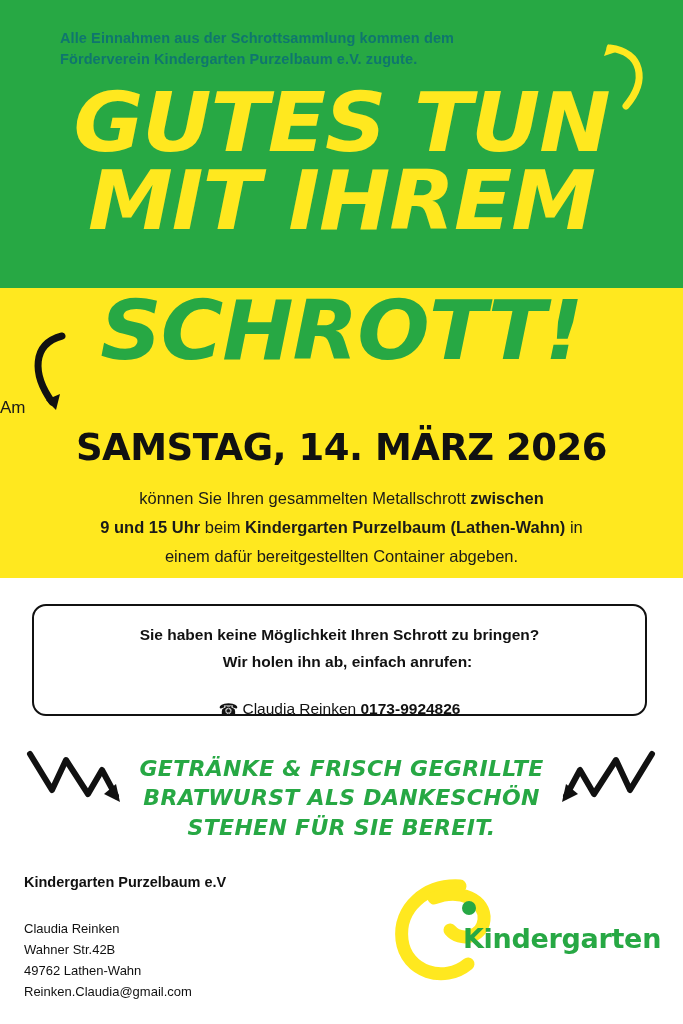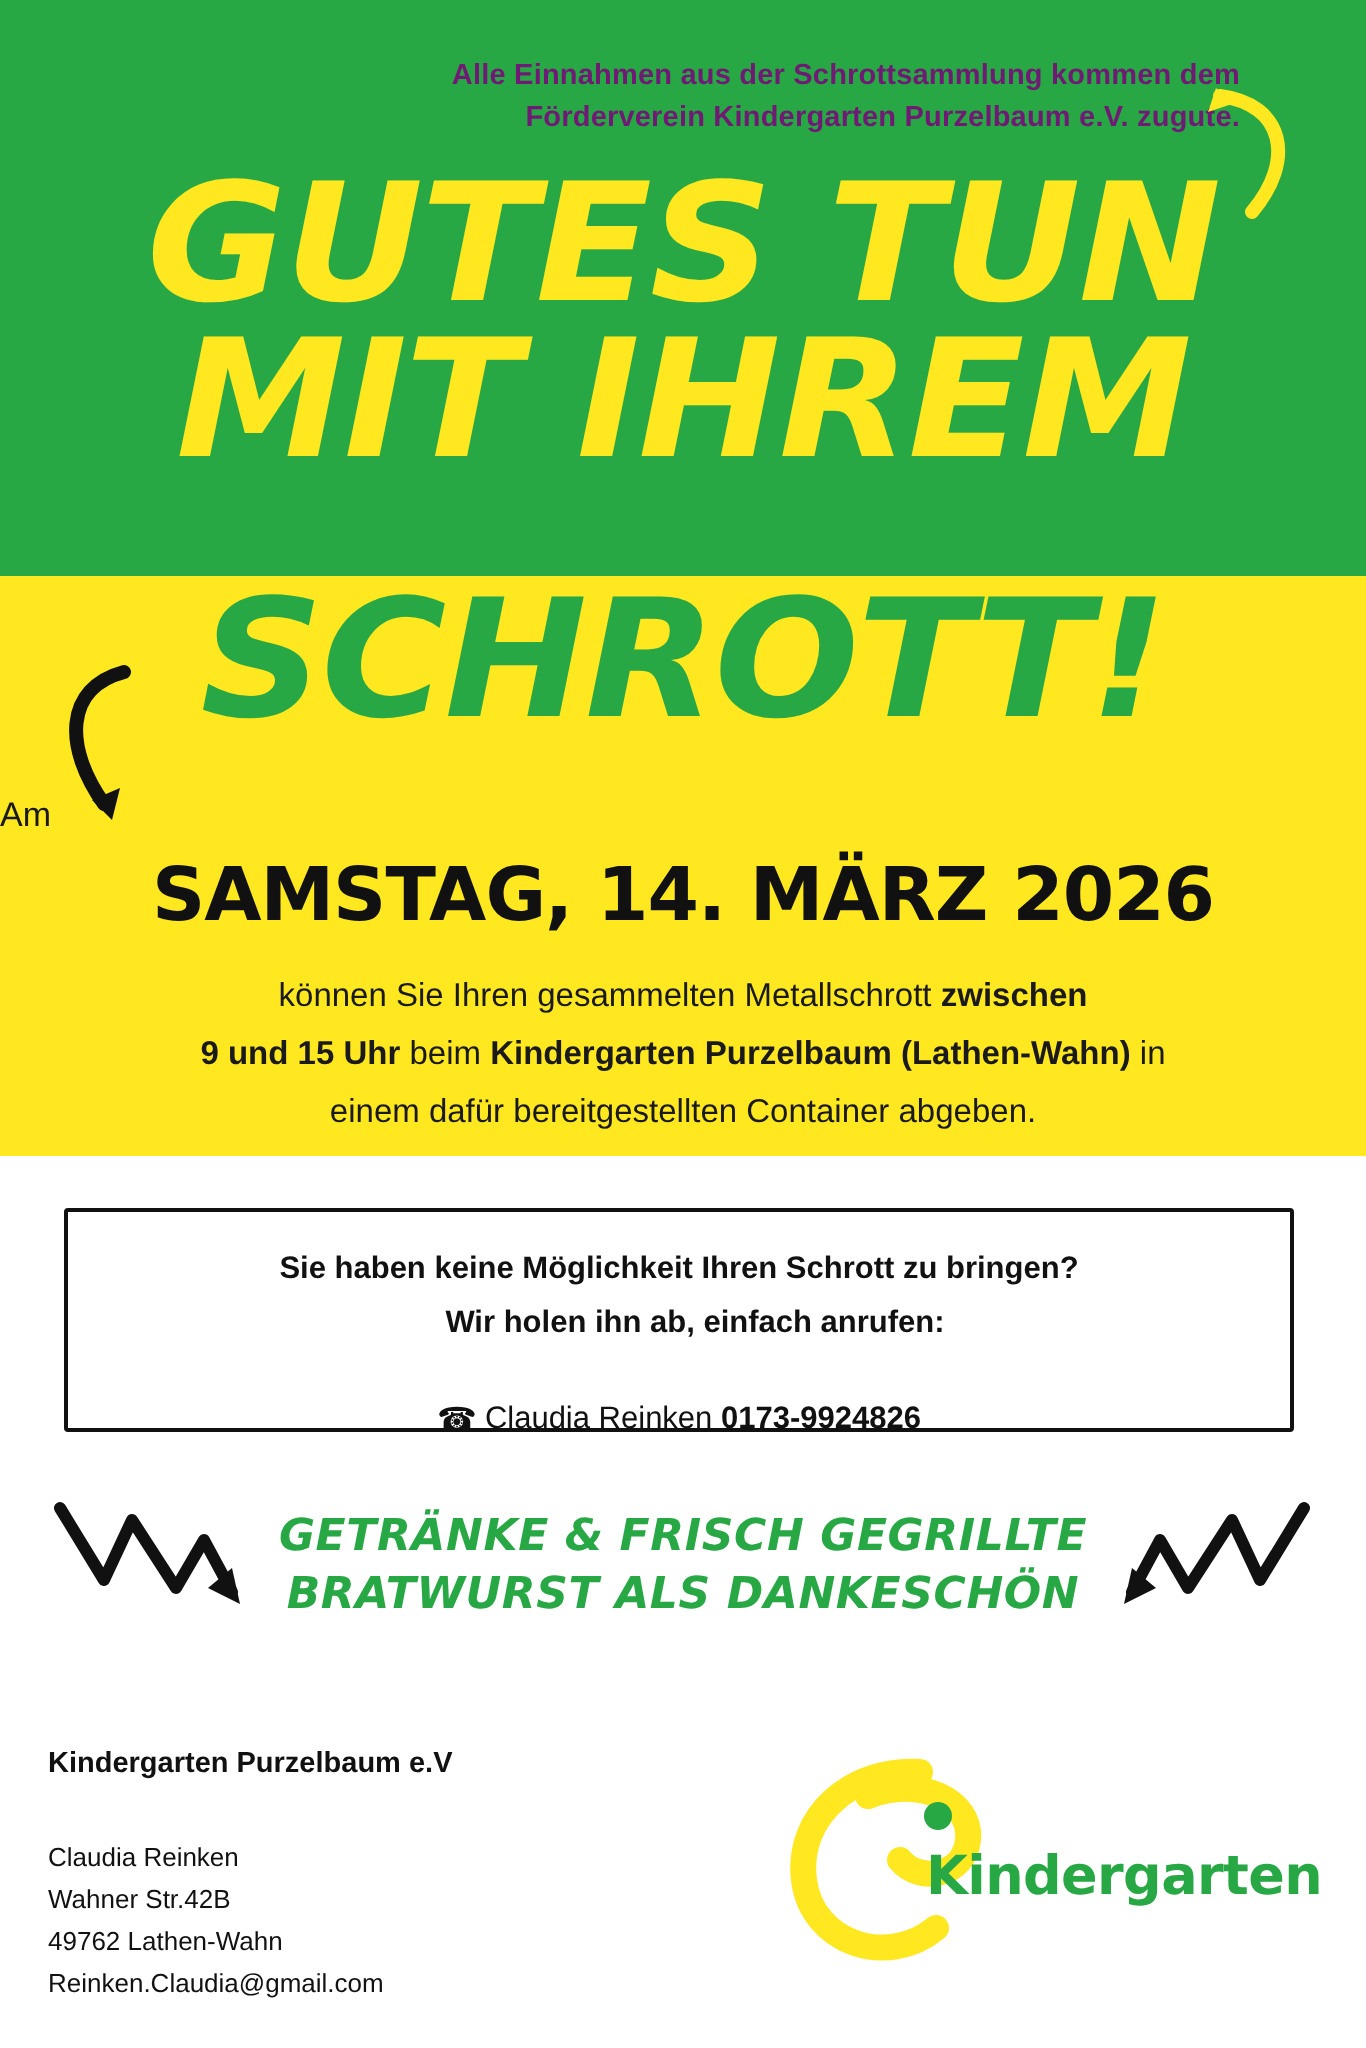--- a/index.html
+++ b/index.html
@@ -26,22 +26,22 @@
     position: absolute;
     top: 0; left: 0;
     width: 683px;
     height: 288px;
     background: #27a844;
   }
   .intro {
     position: absolute;
     top: 28px; left: 60px;
     width: 560px;
-    text-align: right;
-    color: #701a75;
+    text-align: left;
+    color: #0f766e;
     font-size: 14.5px;
     font-weight: bold;
     line-height: 1.45;
     letter-spacing: 0.1px;
   }
   .headline-wrap {
     position: absolute;
     top: 84px; left: 0;
     width: 683px;
     text-align: center;
@@ -103,21 +103,21 @@
   }
   .detail b { font-weight: bold; }
 
   
   .callbox {
     position: absolute;
     top: 604px; left: 32px;
     width: 615px;
     height: 112px;
     border: 2px solid #111111;
-    border-radius: 2px;
+    border-radius: 14px;
     box-sizing: border-box;
     background: #ffffff;
   }
   .callbox .l1, .callbox .l2 {
     text-align: center;
     font-size: 15.5px;
     font-weight: bold;
     color: #111111;
   }
   .callbox .l1 { margin-top: 20px; }
@@ -259,20 +259,21 @@
     <path d="M94 54 L78 46 L90 36 Z" fill="#111111"></path>
   </svg>
   <svg class="arrow-right" width="96" height="70" viewBox="0 0 96 70">
     <path d="M92 6 L70 42 L56 12 L34 46 L20 22 L6 48" stroke="#111111" stroke-width="6" fill="none" stroke-linejoin="round" stroke-linecap="round"></path>
     <path d="M2 54 L18 46 L6 36 Z" fill="#111111"></path>
   </svg>
 
   <div class="grill">
     <div>GETRÄNKE &amp; FRISCH GEGRILLTE</div>
     <div>BRATWURST ALS DANKESCHÖN</div>
+    <div>STEHEN FÜR SIE BEREIT.</div>
   </div>
 
   <div class="footer-bold">
     <div>Kindergarten Purzelbaum e.V</div>
   </div>
   <div class="footer-addr">
     <div>Claudia Reinken</div>
     <div>Wahner Str.42B</div>
     <div>49762 Lathen-Wahn</div>
     <div>Reinken.Claudia@gmail.com</div>

